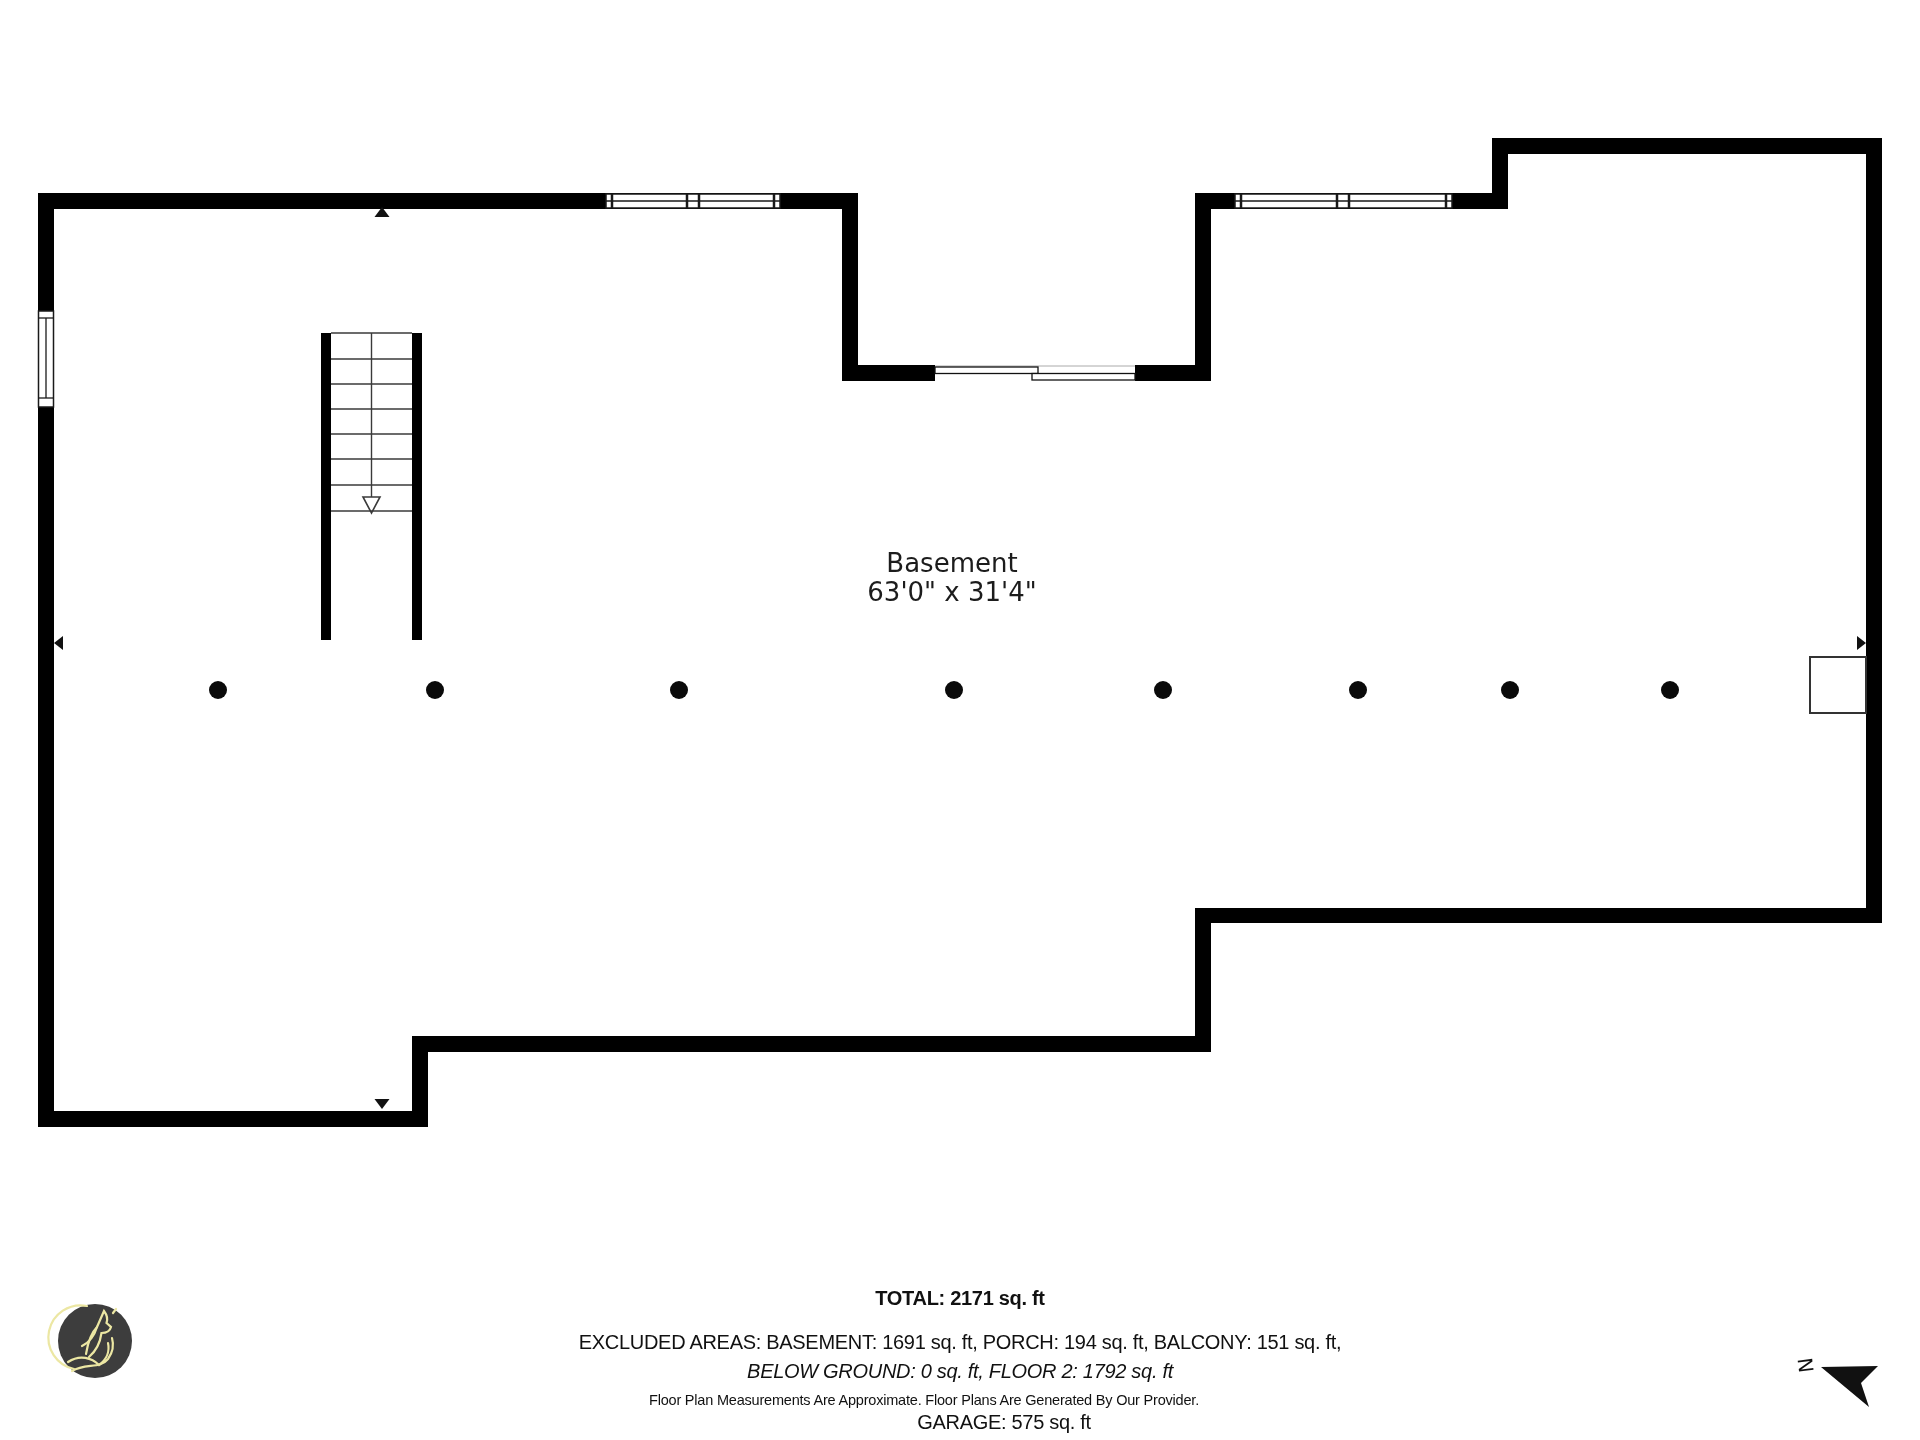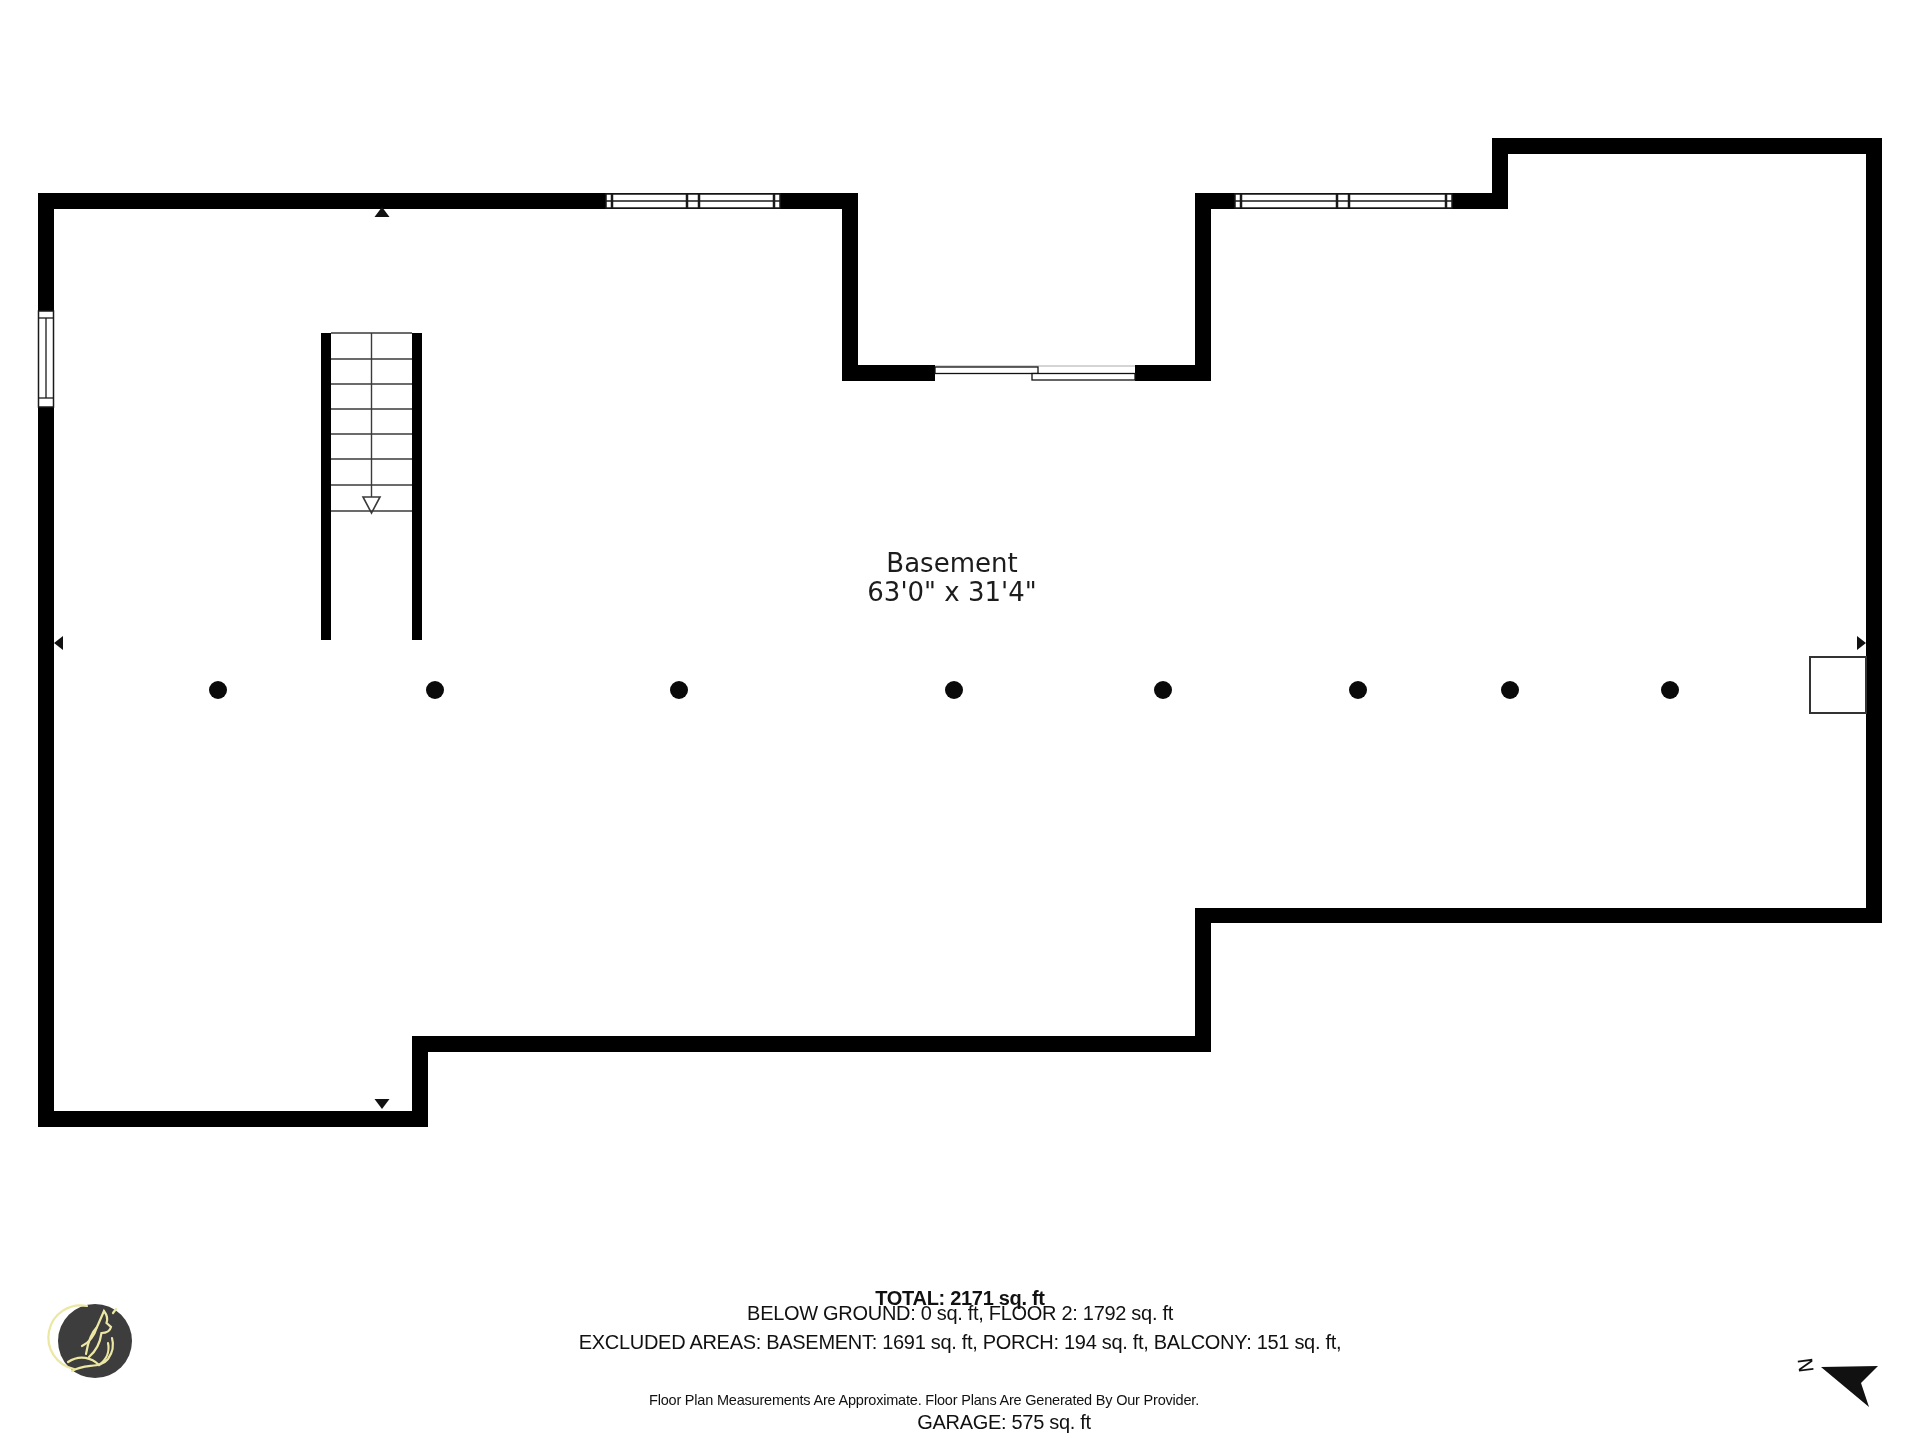--- a/index.html
+++ b/index.html
@@ -113,19 +113,19 @@
       <text x="1807" y="1371" text-anchor="middle" font-size="20" fill="#111" font-family="DejaVu Sans, sans-serif" transform="rotate(-97 1807 1365)">N</text>
       <polygon fill="#111" points="1821,1367 1878,1366 1861,1383 1869,1407"></polygon>
     </g>
   </svg>
 
   <div class="abs center-x room-label" style="left:952px;top:548px;">Basement</div>
   <div class="abs center-x room-label" style="left:952px;top:577px;">63'0" x 31'4"</div>
 
   <div>
     <div class="abs center-x footer-line footer-bold" style="top:1287px;">TOTAL: 2171 sq. ft</div>
-    <div class="abs center-x footer-line" style="top:1302px;">BELOW GROUND: 0 sq. ft, FLOOR 2: 1792 sq. ft</div>
+    <div class="abs center-x footer-line" style="top:1360px;font-style:italic;">BELOW GROUND: 0 sq. ft, FLOOR 2: 1792 sq. ft</div>
     <div class="abs center-x footer-line" style="top:1331px;">EXCLUDED AREAS: BASEMENT: 1691 sq. ft, PORCH: 194 sq. ft, BALCONY: 151 sq. ft,</div>
     <div class="abs center-x footer-line" style="top:1411px;margin-left:44px;">GARAGE: 575 sq. ft</div>
     <div class="abs center-x disclaimer" style="top:1392px;">Floor Plan Measurements Are Approximate. Floor Plans Are Generated By Our Provider.</div>
   </div>
 
 </div>
 
 </body></html>

